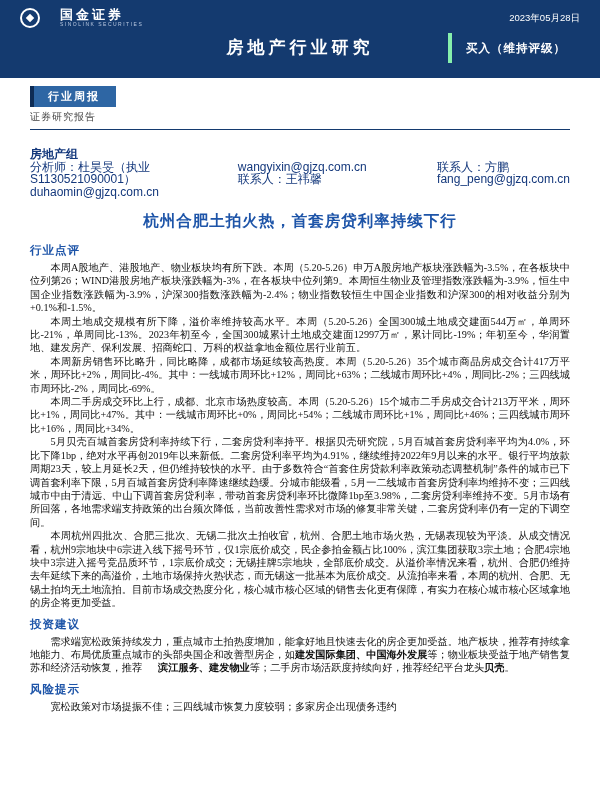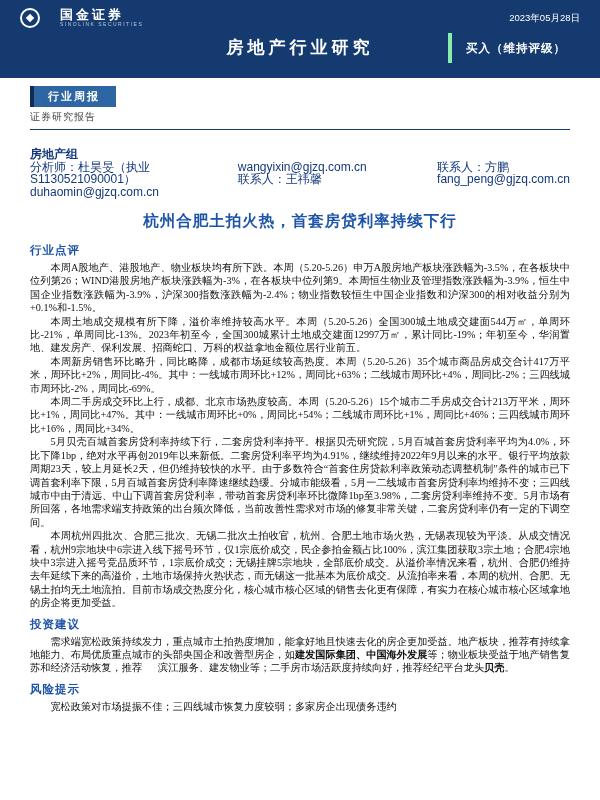--- a/index.html
+++ b/index.html
@@ -106,19 +106,19 @@
     <div>
         <p class="body-par">本周A股地产、港股地产、物业板块均有所下跌。本周（5.20-5.26）申万A股房地产板块涨跌幅为-3.5%，在各板块中位列第26；WIND港股房地产板块涨跌幅为-3%，在各板块中位列第9。本周恒生物业及管理指数涨跌幅为-3.9%，恒生中国企业指数涨跌幅为-3.9%，沪深300指数涨跌幅为-2.4%；物业指数较恒生中国企业指数和沪深300的相对收益分别为+0.1%和-1.5%。</p>
         <p class="body-par">本周土地成交规模有所下降，溢价率维持较高水平。本周（5.20-5.26）全国300城土地成交建面544万㎡，单周环比-21%，单周同比-13%。2023年初至今，全国300城累计土地成交建面12997万㎡，累计同比-19%；年初至今，华润置地、建发房产、保利发展、招商蛇口、万科的权益拿地金额位居行业前五。</p>
         <p class="body-par">本周新房销售环比略升，同比略降，成都市场延续较高热度。本周（5.20-5.26）35个城市商品房成交合计417万平米，周环比+2%，周同比-4%。其中：一线城市周环比+12%，周同比+63%；二线城市周环比+4%，周同比-2%；三四线城市周环比-2%，周同比-69%。</p>
         <p class="body-par">本周二手房成交环比上行，成都、北京市场热度较高。本周（5.20-5.26）15个城市二手房成交合计213万平米，周环比+1%，周同比+47%。其中：一线城市周环比+0%，周同比+54%；二线城市周环比+1%，周同比+46%；三四线城市周环比+16%，周同比+34%。</p>
         <p class="body-par">5月贝壳百城首套房贷利率持续下行，二套房贷利率持平。根据贝壳研究院，5月百城首套房贷利率平均为4.0%，环比下降1bp，绝对水平再创2019年以来新低。二套房贷利率平均为4.91%，继续维持2022年9月以来的水平。银行平均放款周期23天，较上月延长2天，但仍维持较快的水平。由于多数符合“首套住房贷款利率政策动态调整机制”条件的城市已下调首套利率下限，5月百城首套房贷利率降速继续趋缓。分城市能级看，5月一二线城市首套房贷利率均维持不变；三四线城市中由于清远、中山下调首套房贷利率，带动首套房贷利率环比微降1bp至3.98%，二套房贷利率维持不变。5月市场有所回落，各地需求端支持政策的出台频次降低，当前改善性需求对市场的修复非常关键，二套房贷利率仍有一定的下调空间。</p>
         <p class="body-par">本周杭州四批次、合肥三批次、无锡二批次土拍收官，杭州、合肥土地市场火热，无锡表现较为平淡。从成交情况看，杭州9宗地块中6宗进入线下摇号环节，仅1宗底价成交，民企参拍金额占比100%，滨江集团获取3宗土地；合肥4宗地块中3宗进入摇号竞品质环节，1宗底价成交；无锡挂牌5宗地块，全部底价成交。从溢价率情况来看，杭州、合肥仍维持去年延续下来的高溢价，土地市场保持火热状态，而无锡这一批基本为底价成交。从流拍率来看，本周的杭州、合肥、无锡土拍均无土地流拍。目前市场成交热度分化，核心城市核心区域的销售去化更有保障，有实力在核心城市核心区域拿地的房企将更加受益。</p>
       </div>
 
     <div class="section-h">投资建议</div>
-    <p class="body-par"><span>需求端宽松政策持续发力，重点城市土拍热度增加，能拿好地且快速去化的房企更加受益。地产板块，推荐有持续拿地能力、布局优质重点城市的头部央国企和改善型房企，如</span><span style="font-weight: bold;">建发国际集团、中国海外发展</span><span>等；物业板块受益于地产销售复苏和经济活动恢复，推荐</span><span style="font-weight: normal; padding-left: 16px;">滨江服务、建发物业</span><span>等；二手房市场活跃度持续向好，推荐经纪平台龙头</span><span style="font-weight: bold;">贝壳</span><span>。</span></p>
+    <p class="body-par"><span>需求端宽松政策持续发力，重点城市土拍热度增加，能拿好地且快速去化的房企更加受益。地产板块，推荐有持续拿地能力、布局优质重点城市的头部央国企和改善型房企，如</span><span style="font-weight: bold;">建发国际集团、中国海外发展</span><span>等；物业板块受益于地产销售复苏和经济活动恢复，推荐</span><span style="font-weight: bold; padding-left: 16px;">滨江服务、建发物业</span><span>等；二手房市场活跃度持续向好，推荐经纪平台龙头</span><span style="font-weight: bold;">贝壳</span><span>。</span></p>
 
     <div class="section-h">风险提示</div>
     <p class="body-par">宽松政策对市场提振不佳；三四线城市恢复力度较弱；多家房企出现债务违约</p>
   </div>
 
 </div>
 
 </body></html>

